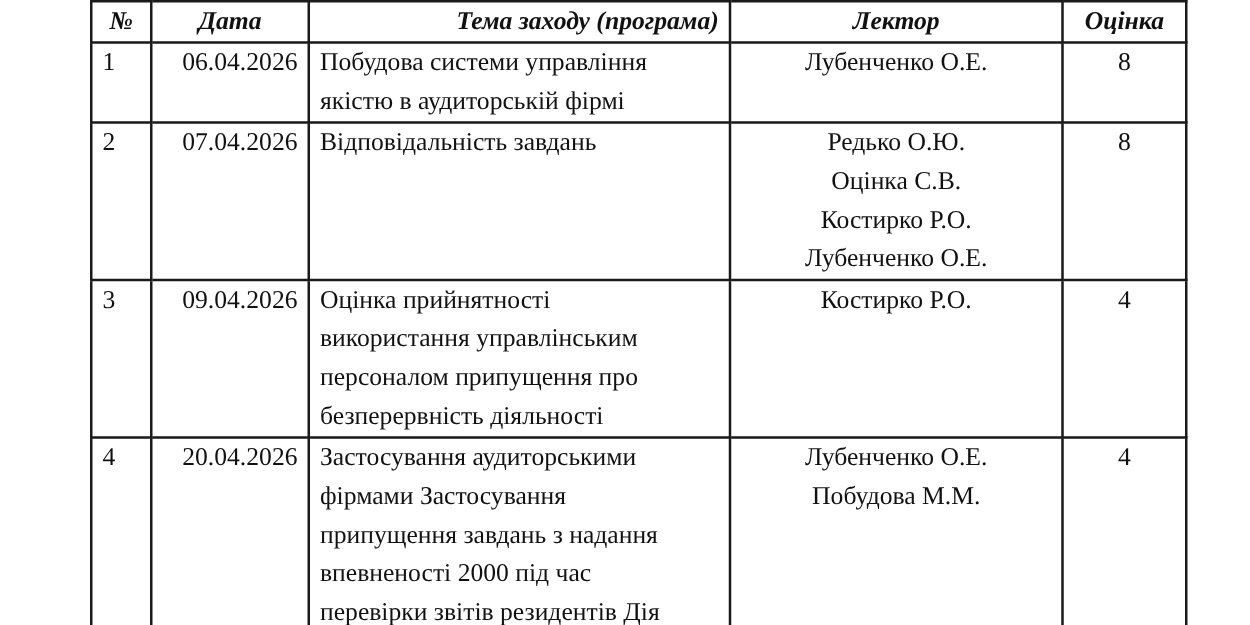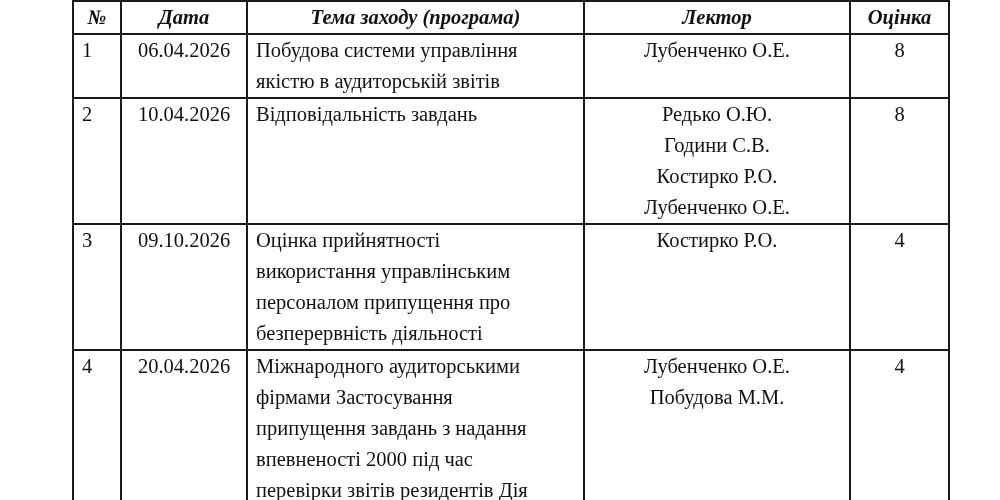--- a/index.html
+++ b/index.html
@@ -20,21 +20,21 @@
     font-size:20.5px;
     line-height:31px;
     font-weight:normal;
   }
   table.sched th {
     font-weight:bold; font-style:italic; text-align:center;
     height:31px; padding-top:0px;
   }
   th.c-num { text-align:left; }
   td.c-num { text-align:left; padding-left:10px; }
-  td.c-date { text-align:center; padding-left:9px; }
+  td.c-date { text-align:right; padding-left:9px; }
   td.c-topic { text-align:left; padding-left:8px; }
   td.c-lect { text-align:center; }
   td.c-hours { text-align:center; }
   .line { display:block; white-space:nowrap;font-family:Liberation Serif, serif; }
   tr.r1 td { height:57px; }
   tr.r2 td { height:122px; }
   tr.r3 td { height:120px; }
   tr.r4 td { height:200px; }
   table.sched tr:first-child th { border-top:2px solid #1a1a1a; }
 </style>
@@ -46,75 +46,75 @@
     <col style="width:48px">
     <col style="width:126px">
     <col style="width:337px">
     <col style="width:266px">
     <col style="width:99px">
   </colgroup>
   <thead>
     <tr>
       <th class="c-num">№</th>
       <th>Дата</th>
-      <th style="text-align:center">Тема  заходу (програма)</th>
+      <th style="text-align:right">Тема  заходу (програма)</th>
       <th>Лектор</th>
       <th>Оцінка</th>
     </tr>
   </thead>
   <tbody>
 
     <tr class="r1">
       <td class="c-num">1</td>
       <td class="c-date">06.04.2026</td>
       <td class="c-topic">
         <span class="line">Побудова системи управління</span>
-        <span class="line">якістю в аудиторській звітів</span>
+        <span class="line">якістю в аудиторській фірмі</span>
       </td>
       <td class="c-lect">
         <span class="line">Лубенченко О.Е.</span>
       </td>
       <td class="c-hours">8</td>
     </tr>
 
     <tr class="r2">
       <td class="c-num">2</td>
-      <td class="c-date">10.04.2026</td>
+      <td class="c-date">07.04.2026</td>
       <td class="c-topic">
         <span class="line">Відповідальність завдань</span>
       </td>
       <td class="c-lect">
         <span class="line">Редько О.Ю.</span>
-        <span class="line">Години С.В.</span>
+        <span class="line">Оцінка С.В.</span>
         <span class="line">Костирко Р.О.</span>
         <span class="line">Лубенченко О.Е.</span>
       </td>
       <td class="c-hours">8</td>
     </tr>
 
     <tr class="r3">
       <td class="c-num">3</td>
-      <td class="c-date">09.10.2026</td>
+      <td class="c-date">09.04.2026</td>
       <td class="c-topic">
         <span class="line">Оцінка прийнятності</span>
         <span class="line">використання управлінським</span>
         <span class="line">персоналом припущення про</span>
         <span class="line">безперервність діяльності</span>
       </td>
       <td class="c-lect">
         <span class="line">Костирко Р.О.</span>
       </td>
       <td class="c-hours">4</td>
     </tr>
 
     <tr class="r4">
       <td class="c-num">4</td>
       <td class="c-date">20.04.2026</td>
       <td class="c-topic">
-        <span class="line">Міжнародного аудиторськими</span>
+        <span class="line">Застосування аудиторськими</span>
         <span class="line">фірмами Застосування</span>
         <span class="line">припущення завдань з надання</span>
         <span class="line">впевненості 2000 під час</span>
         <span class="line">перевірки звітів резидентів Дія</span>
 
       </td>
       <td class="c-lect">
         <span class="line">Лубенченко О.Е.</span>
         <span class="line">Побудова М.М.</span>
       </td>

